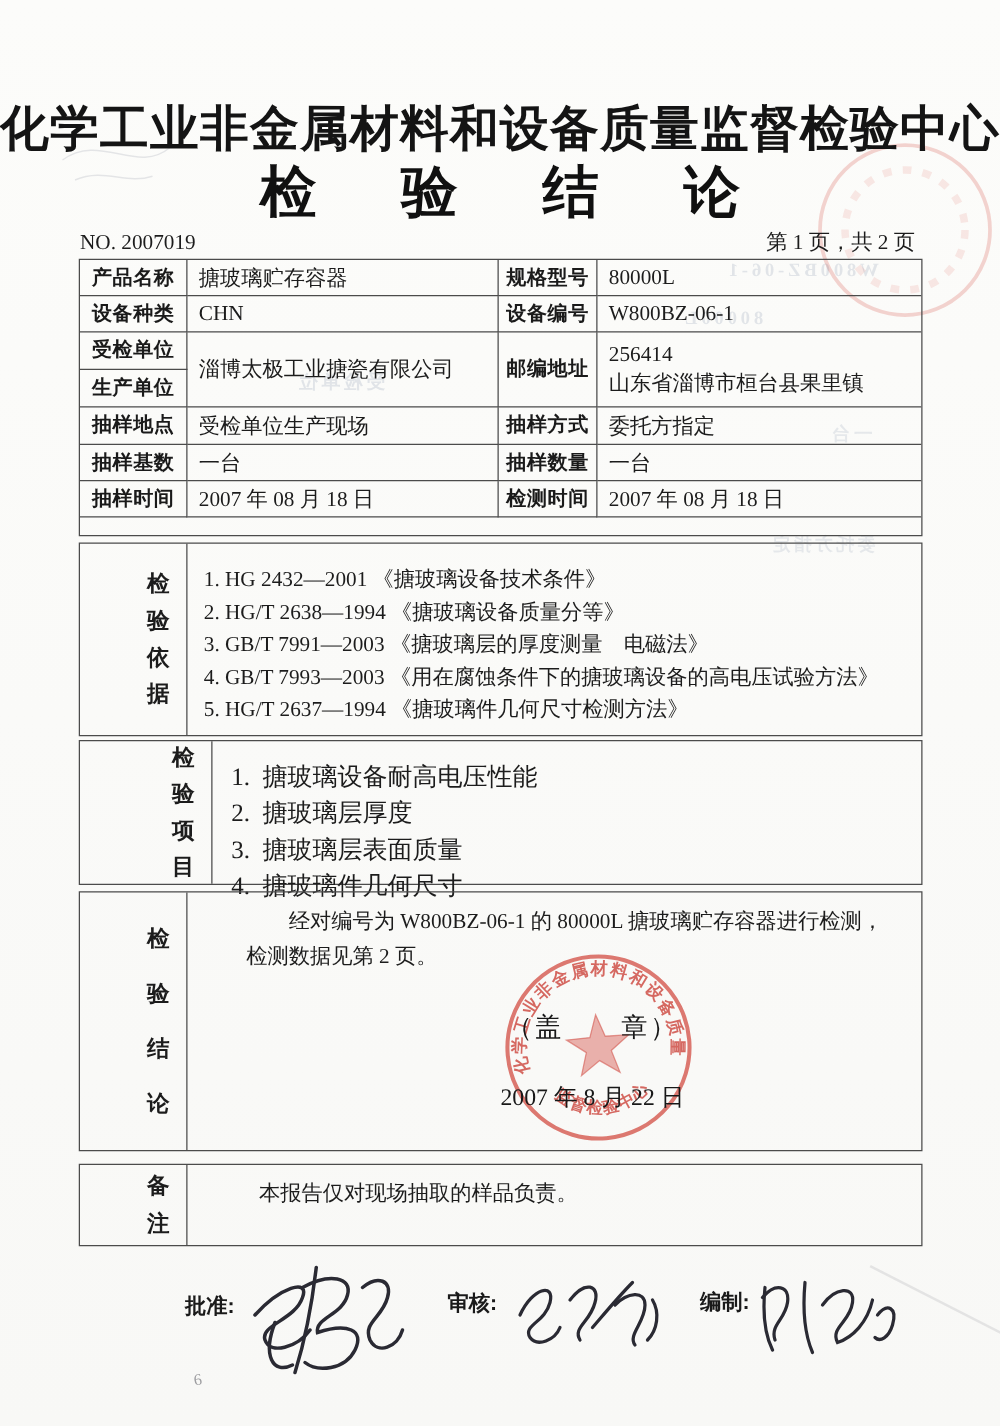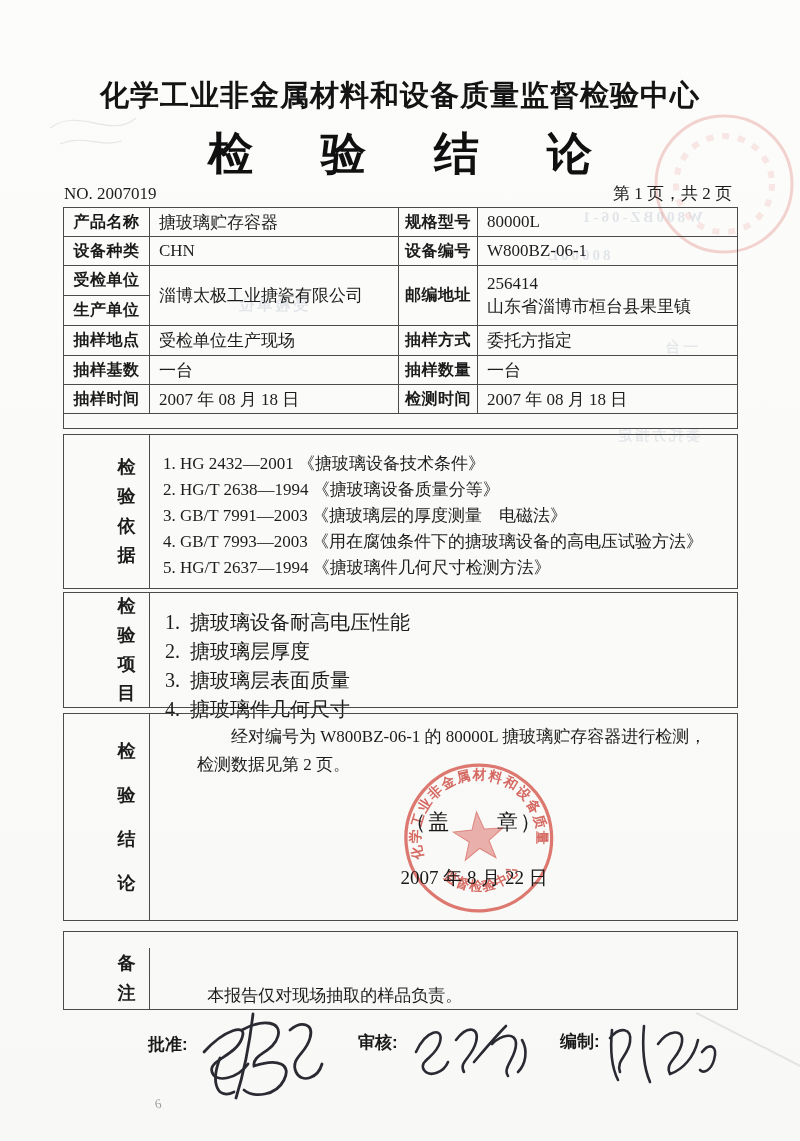--- a/index.html
+++ b/index.html
@@ -6,21 +6,21 @@
   .page {
     position:relative; width:800px; height:1141px; margin:0 auto;
     background:linear-gradient(180deg,#fcfcfa 0%,#f8f8f6 100%);
     font-family:"Liberation Serif","DejaVu Serif",serif;
     color:#1c1c1c; overflow:hidden;
   }
   
   .org-title {
     position:absolute; top:76px; left:0; right:0; text-align:center;
     font-family:"Liberation Sans","DejaVu Sans",sans-serif;
-    font-weight:700; font-size:29px; letter-spacing:1px; color:#141414;
+    font-weight:700; font-size:39px; letter-spacing:1px; color:#141414;
   }
   .report-title {
     position:absolute; top:124px; left:0; right:0; text-align:center;
     font-family:"Liberation Sans","DejaVu Sans",sans-serif;
     font-weight:700; font-size:45px; letter-spacing:68px; text-indent:68px; color:#101010;
   }
   .no-line { position:absolute; top:184px; left:64px; font-size:17px; }
   .page-info { position:absolute; top:182px; right:68px; font-size:17px; }
 
   
@@ -47,23 +47,23 @@
   }
   .section-label {
     width:86px; border-right:1px solid #4b4b4b; display:flex;
     align-items:center; justify-content:center; box-sizing:border-box;
   }
   .v-text {
     font-family:"Liberation Sans","DejaVu Sans",sans-serif; font-weight:700;
     font-size:18px; width:1.15em; word-break:break-all; text-align:center;margin-left:40px;
   }
   .sec-basis   { top:434px; height:155px; }
-  .sec-items   { top:592px; height:116px; }
+  .sec-items   { top:592px; height:116px;padding-left:20px; }
   .sec-concl   { top:713px; height:208px; }
-  .sec-remark  { top:931px; height:79px;align-items:flex-end; }
+  .sec-remark  { top:931px; height:66px; }
   .sec-basis .v-text  { line-height:1.62; }
   .sec-items .v-text  { line-height:1.6; }
   .sec-concl .v-text  { line-height:2.45; }
   .sec-remark .v-text { line-height:1.7; }
 
   .basis-content { flex:1; padding:16px 8px 0 13px; font-size:17px; }
   .basis-content div { line-height:26px; white-space:pre-wrap; }
   .items-content { flex:1; padding:15px 8px 0 15px; font-size:20px; }
   .items-content div { line-height:29px; white-space:pre-wrap; }
   .concl-content { flex:1; position:relative; padding:9px 24px 0 13px; font-size:17px; }

